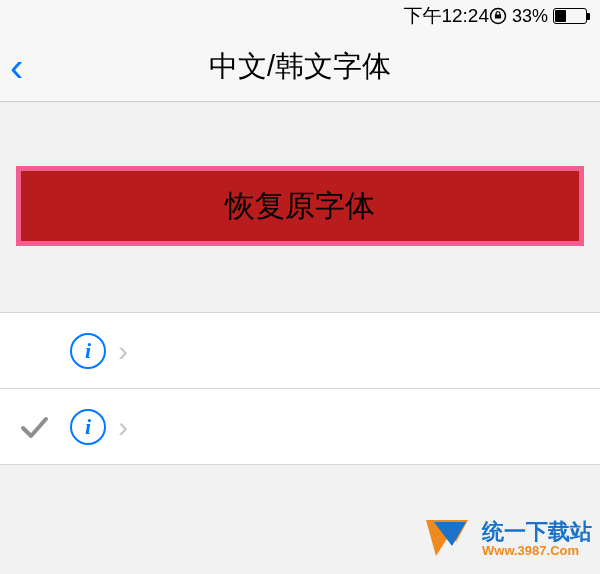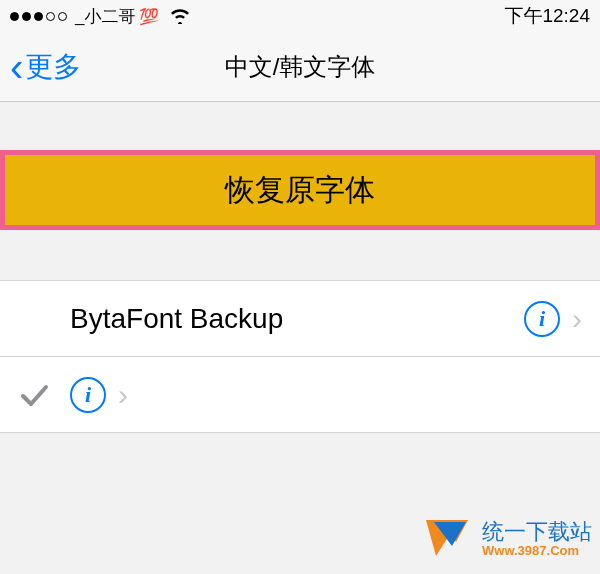--- a/index.html
+++ b/index.html
@@ -38,29 +38,29 @@
     align-items: center;
     position: relative;
   }
   .back-btn {
     display: flex; align-items: center; color: #007aff; font-size: 28px;
     padding-left: 10px; gap: 2px; cursor: pointer;
   }
   .back-chevron { font-size: 40px; font-weight: 200; line-height: 1; }
   .nav-title {
     position: absolute; left: 0; right: 0; text-align: center;
-    font-size: 24px; font-weight: 500; color: #000; pointer-events: none;
+    font-size: 29px; font-weight: 500; color: #000; pointer-events: none;
   }
   
   .spacer { height: 48px; }
   
   .restore-section {
-    background: #eab308;
+    background: #b91c1c;
     border: 5px solid #ef5f8f;
-    margin: 0;
+    margin: 16px;
     text-align: center;
   }
   .restore-row {
     height: 70px; display: flex; align-items: center; justify-content: center;
     font-size: 30px; color: #000;
   }
   
   .spacer2 { height: 50px; }
   
   .list-section { background: #fff; border-top: 1px solid #d6d6d6; }
@@ -80,70 +80,67 @@
   .chevron-right { color: #c7c7cc; font-size: 30px; }
   
   .watermark {
     position: absolute; right: 8px; bottom: 8px;
     display: flex; align-items: center; gap: 6px;
   }
   .wm-logo {
     width: 54px; height: 54px; position: relative;
   }
   .wm-text { display: flex; flex-direction: column; line-height: 1.1; }
-  .wm-line1 { font-size: 22px; color: #1a73c9; font-weight: normal; }
+  .wm-line1 { font-size: 22px; color: #1a73c9; font-weight: bold; }
   .wm-line2 { font-size: 13px; color: #f08a1e; font-weight: bold; }
   
   svg { display: block; }
 </style>
 </head>
 <body>
 
 <div class="status-bar">
-  <div class="status-left">
-    <span class="signal-dots">
-      <span class="dot filled"></span>
-        <span class="dot filled"></span>
-        <span class="dot filled"></span>
-        <span class="dot"></span>
-        <span class="dot"></span>
-    </span>
-    <span class="carrier">_小二哥</span>
-    <span class="hundred">💯</span>
-    <span class="wifi">
-      <svg width="22" height="16" viewBox="0 0 22 16">
-          <path d="M11 14 a2 2 0 1 0 0.001 0 M6 9 a7 7 0 0 1 10 0 l-1.8 1.8 a4.5 4.5 0 0 0 -6.4 0 z M2 5 a12.7 12.7 0 0 1 18 0 l-1.8 1.8 a10 10 0 0 0 -14.4 0 z" fill="#000"></path>
+  <div class="status-center">下午12:24</div>
+  <div class="status-right">
+    <span>
+      <svg width="18" height="18" viewBox="0 0 18 18">
+          <circle cx="9" cy="9" r="7.5" fill="none" stroke="#000" stroke-width="1.5"></circle>
+          <path d="M6.5 7.5 v-1 a2.5 2.5 0 0 1 5 0 v1 h0.6 v4 h-6.2 v-4 z M7.7 7.5 h2.6 v-1 a1.3 1.3 0 0 0 -2.6 0 z" fill="#000"></path>
         </svg>
     </span>
+    <span>33%</span>
+    <span style="display:flex;align-items:center;">
+      <span class="battery-body">
+          <span class="battery-fill"></span>
+        </span>
+        <span class="battery-tip"></span>
+    </span>
   </div>
-  <div class="status-center">下午12:24</div>
 </div>
 
 <div class="nav-bar">
   <div class="back-btn">
     <span class="back-chevron">‹</span>
-    <span>更多</span>
   </div>
   <div class="nav-title">中文/韩文字体</div>
 </div>
 
 <div class="spacer"></div>
 
 <div class="restore-section">
   <div class="restore-row">
     <span>恢复原字体</span>
   </div>
 </div>
 
 <div class="spacer2"></div>
 
 <div class="list-section">
   <div class="list-row">
     <span class="check-slot"></span>
-    <span class="row-label">BytaFont Backup</span>
     <span class="info-btn">i</span>
     <span class="chevron-right">›</span>
   </div>
   <div class="list-row">
     <span class="check-slot">
       <svg width="32" height="32" viewBox="0 0 32 32">
           <path d="M5 17 L13 25 L28 8" fill="none" stroke="#8e8e93" stroke-width="4" stroke-linecap="round" stroke-linejoin="round"></path>
         </svg>
     </span>
     <span class="info-btn">i</span>

